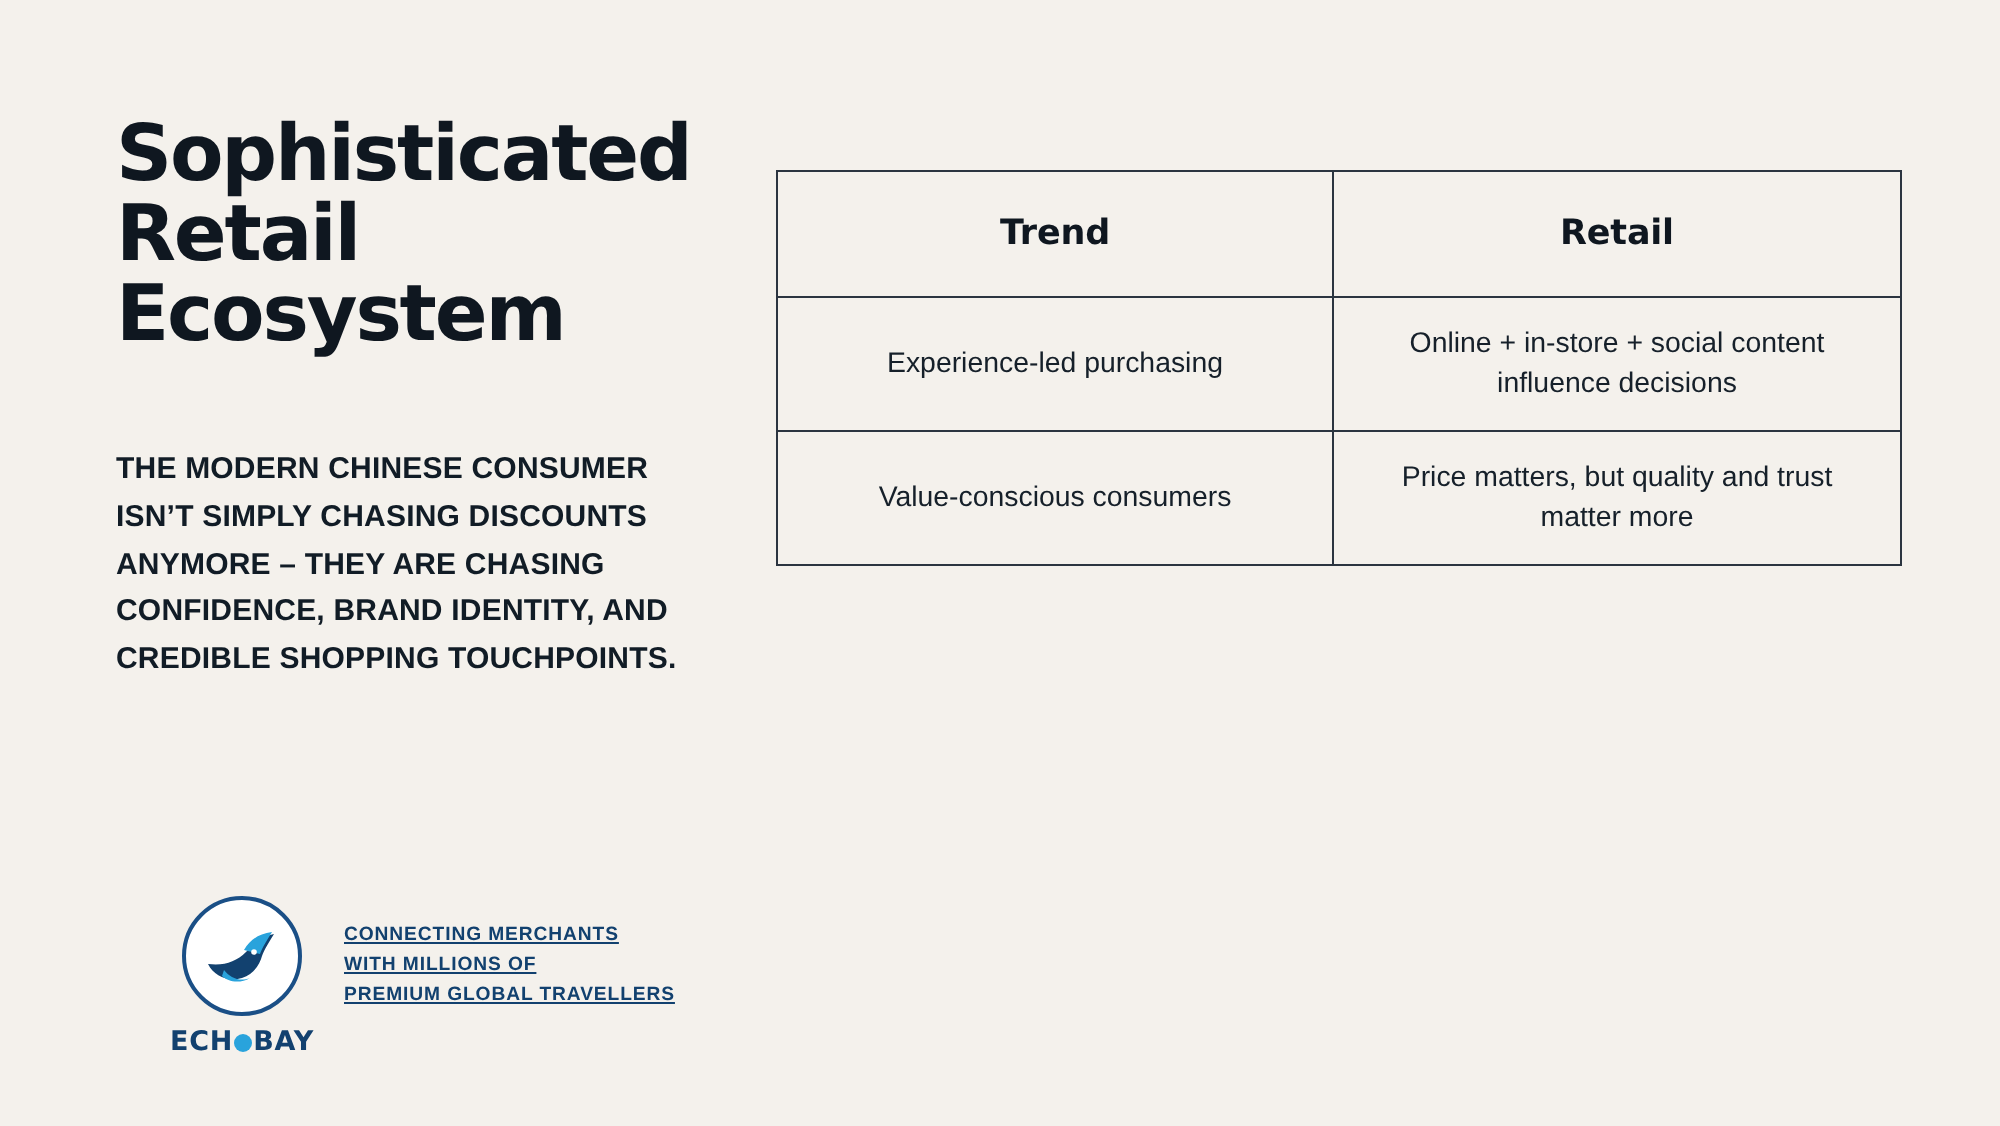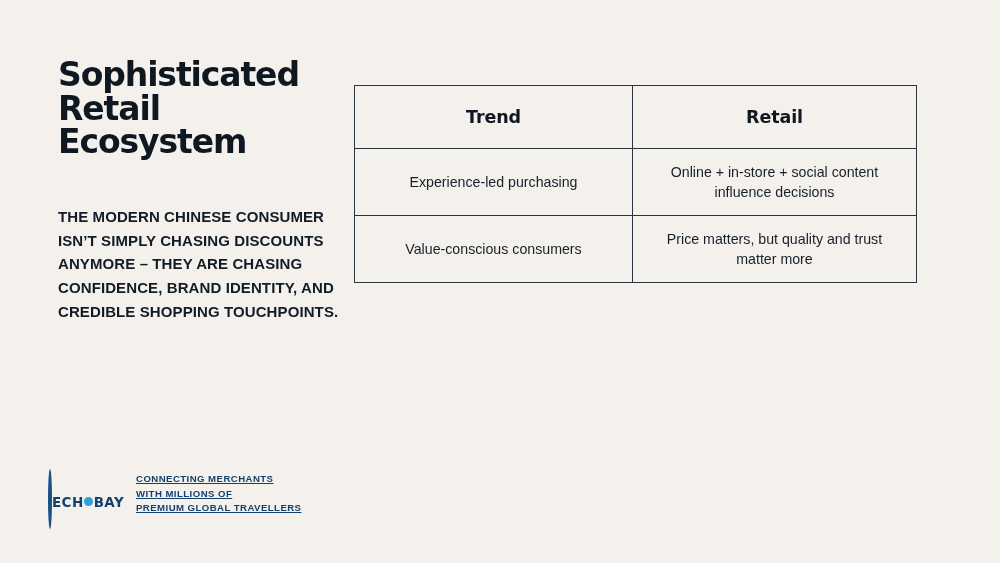--- a/index.html
+++ b/index.html
@@ -23,21 +23,21 @@
   
   .left {
     position: absolute;
     left: 58px;
     top: 58px;
     width: 300px;
   }
   .headline {
     font-family: "DejaVu Sans", sans-serif;
     font-weight: 700;
-    font-size: 33px;
+    font-size: 39px;
     line-height: 1.02;
     letter-spacing: -1.1px;
     color: #0f1720;
     margin: 0;
     white-space: pre-line;
   }
   .subcopy {
     margin-top: 46px;
     font-family: "Liberation Sans", sans-serif;
     font-weight: 700;
@@ -53,22 +53,23 @@
     position: absolute;
     left: 48px;
     bottom: 34px;
     display: flex;
     align-items: center;
     gap: 14px;
   }
   .logo-mark {
     width: 74px;
     display: flex;
-    flex-direction: row;
-    align-items: center;
+    flex-direction: column;
+    align-items: center;
+    margin-left: 36px;
   }
   .logo-circle {
     width: 56px;
     height: 56px;
     border-radius: 50%;
     background: #ffffff;
     border: 2.5px solid #1a4f86;
     display: flex;
     align-items: center;
     justify-content: center;
@@ -102,21 +103,21 @@
     line-height: 1.55;
     letter-spacing: 0.45px;
     color: #12416f;
     text-transform: uppercase;
     padding-bottom: 10px;
     text-decoration: underline;
   }
   
   .table-wrap {
     position: absolute;
-    left: 354px;
+    left: 388px;
     top: 85px;
     width: 562px;
   }
   table.trend-table {
     border-collapse: collapse;
     width: 562px;
     table-layout: fixed;
   }
   table.trend-table th,
   table.trend-table td {

